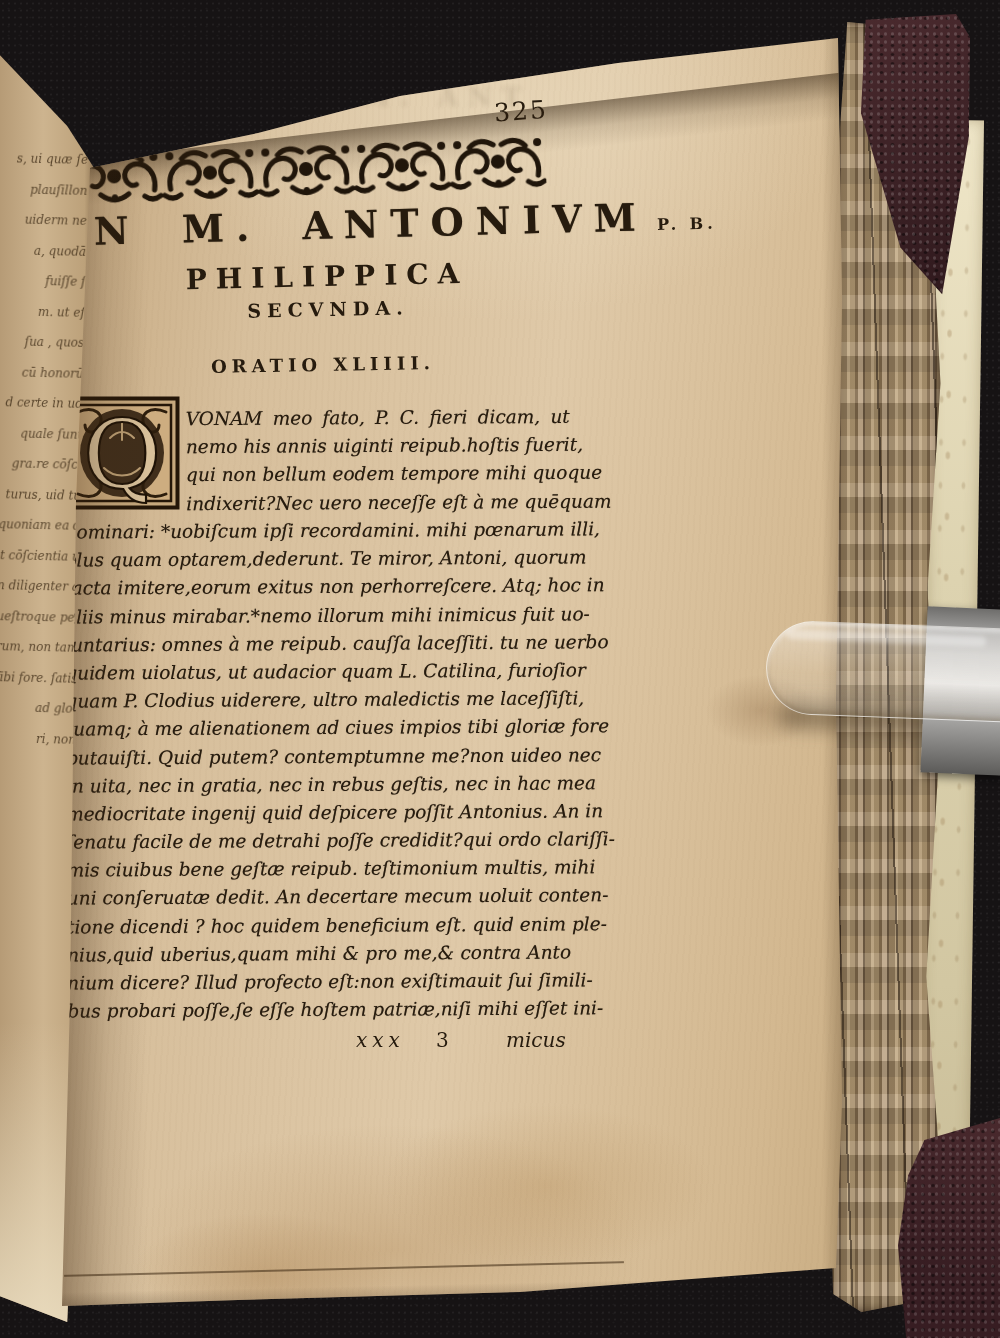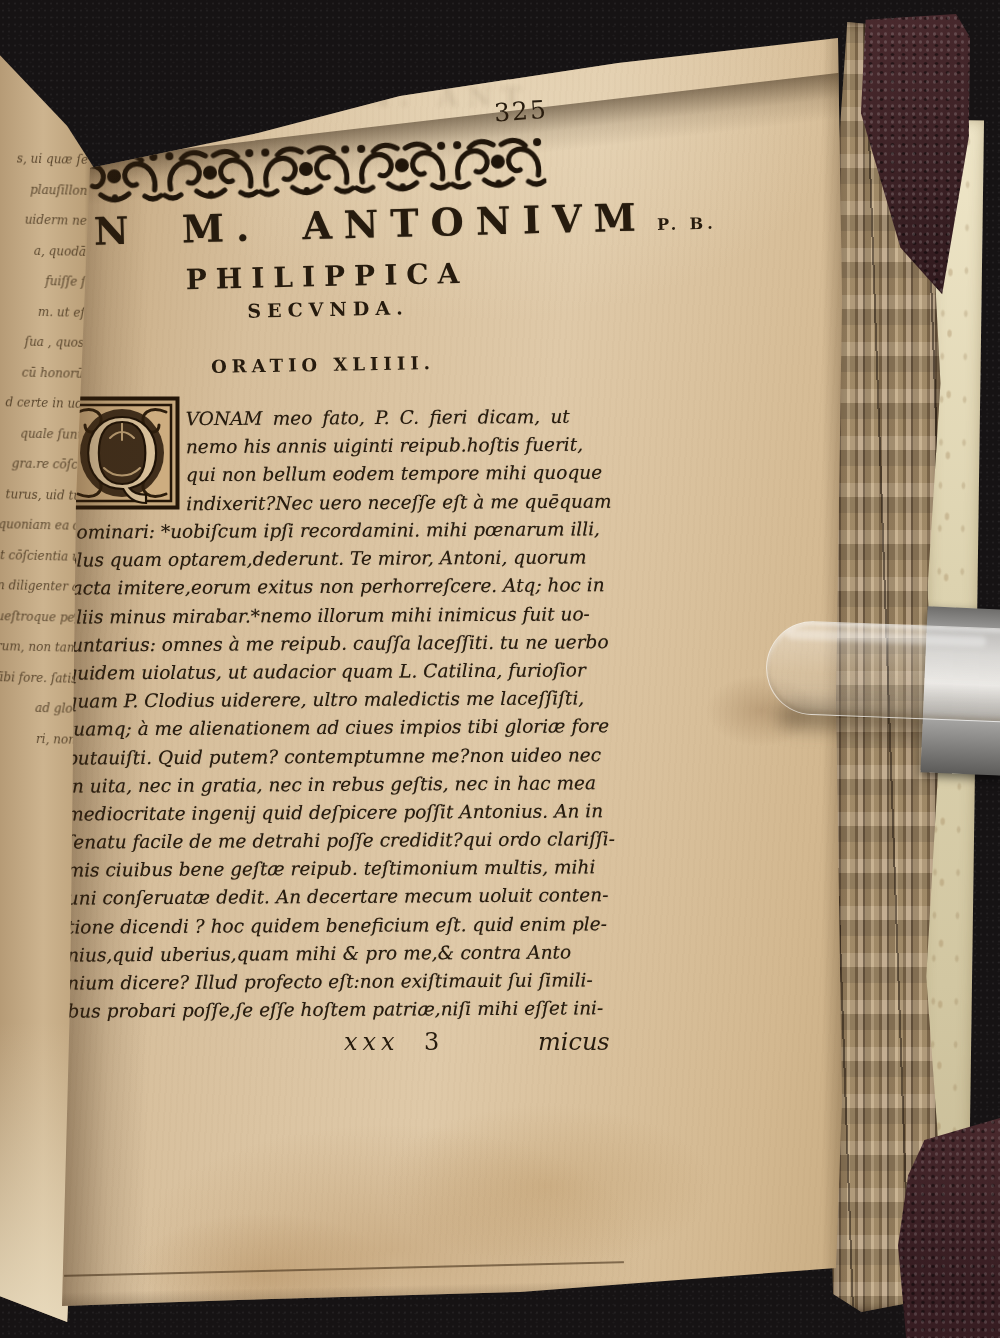--- a/index.html
+++ b/index.html
@@ -103,25 +103,25 @@
     letter-spacing:5px;color:var(--ink);transform:rotate(-1deg);}
 
   .dropcap{left:6px;top:366px;}
 
   .body-block{color:var(--ink);font-style:italic;font-size:18.5px;
     text-shadow:0 0 0.7px rgba(38,27,14,0.55);transform:rotate(-0.35deg);}
   .body-indent{left:128px;top:374px;width:384px;}
   .body-full{left:8px;top:487px;width:504px;}
   .bline{height:28.2px;line-height:28.2px;text-align:justify;text-align-last:justify;
     white-space:nowrap;font-weight:500;}
-  .sig-row{left:0;top:998px;width:520px;height:30px;font-style:italic;font-size:24px;
+  .sig-row{left:12px;top:998px;width:520px;height:30px;font-style:italic;font-size:20px;
     color:var(--ink);}
   .sig-x{position:absolute;left:286px;letter-spacing:5px;}
   .sig-n{position:absolute;left:366px;font-style:normal;}
-  .sig-c{position:absolute;left:436px;margin-left:44px;}
+  .sig-c{position:absolute;left:436px;}
 
   
   .clip-shadow{left:778px;top:706px;width:232px;height:26px;z-index:28;transform:rotate(2deg);
     background:rgba(40,25,10,0.38);filter:blur(9px);border-radius:14px;}
   .clip-metal{left:924px;top:608px;width:82px;height:166px;z-index:29;transform:rotate(2.5deg);
     background:linear-gradient(180deg,#6e6d6b,#cfcecc 28%,#f0efed 46%,#a9a8a6 66%,#5c5b59);
     box-shadow:0 4px 10px rgba(0,0,0,0.5);}
   .clip-acrylic{left:766px;top:624px;width:244px;height:94px;z-index:30;transform:rotate(2.2deg);
     background:linear-gradient(180deg,rgba(250,248,245,0.40),rgba(226,220,210,0.20) 55%,rgba(188,180,168,0.32));
     border:1.5px solid rgba(255,255,255,0.55);border-radius:50px 4px 4px 50px;

